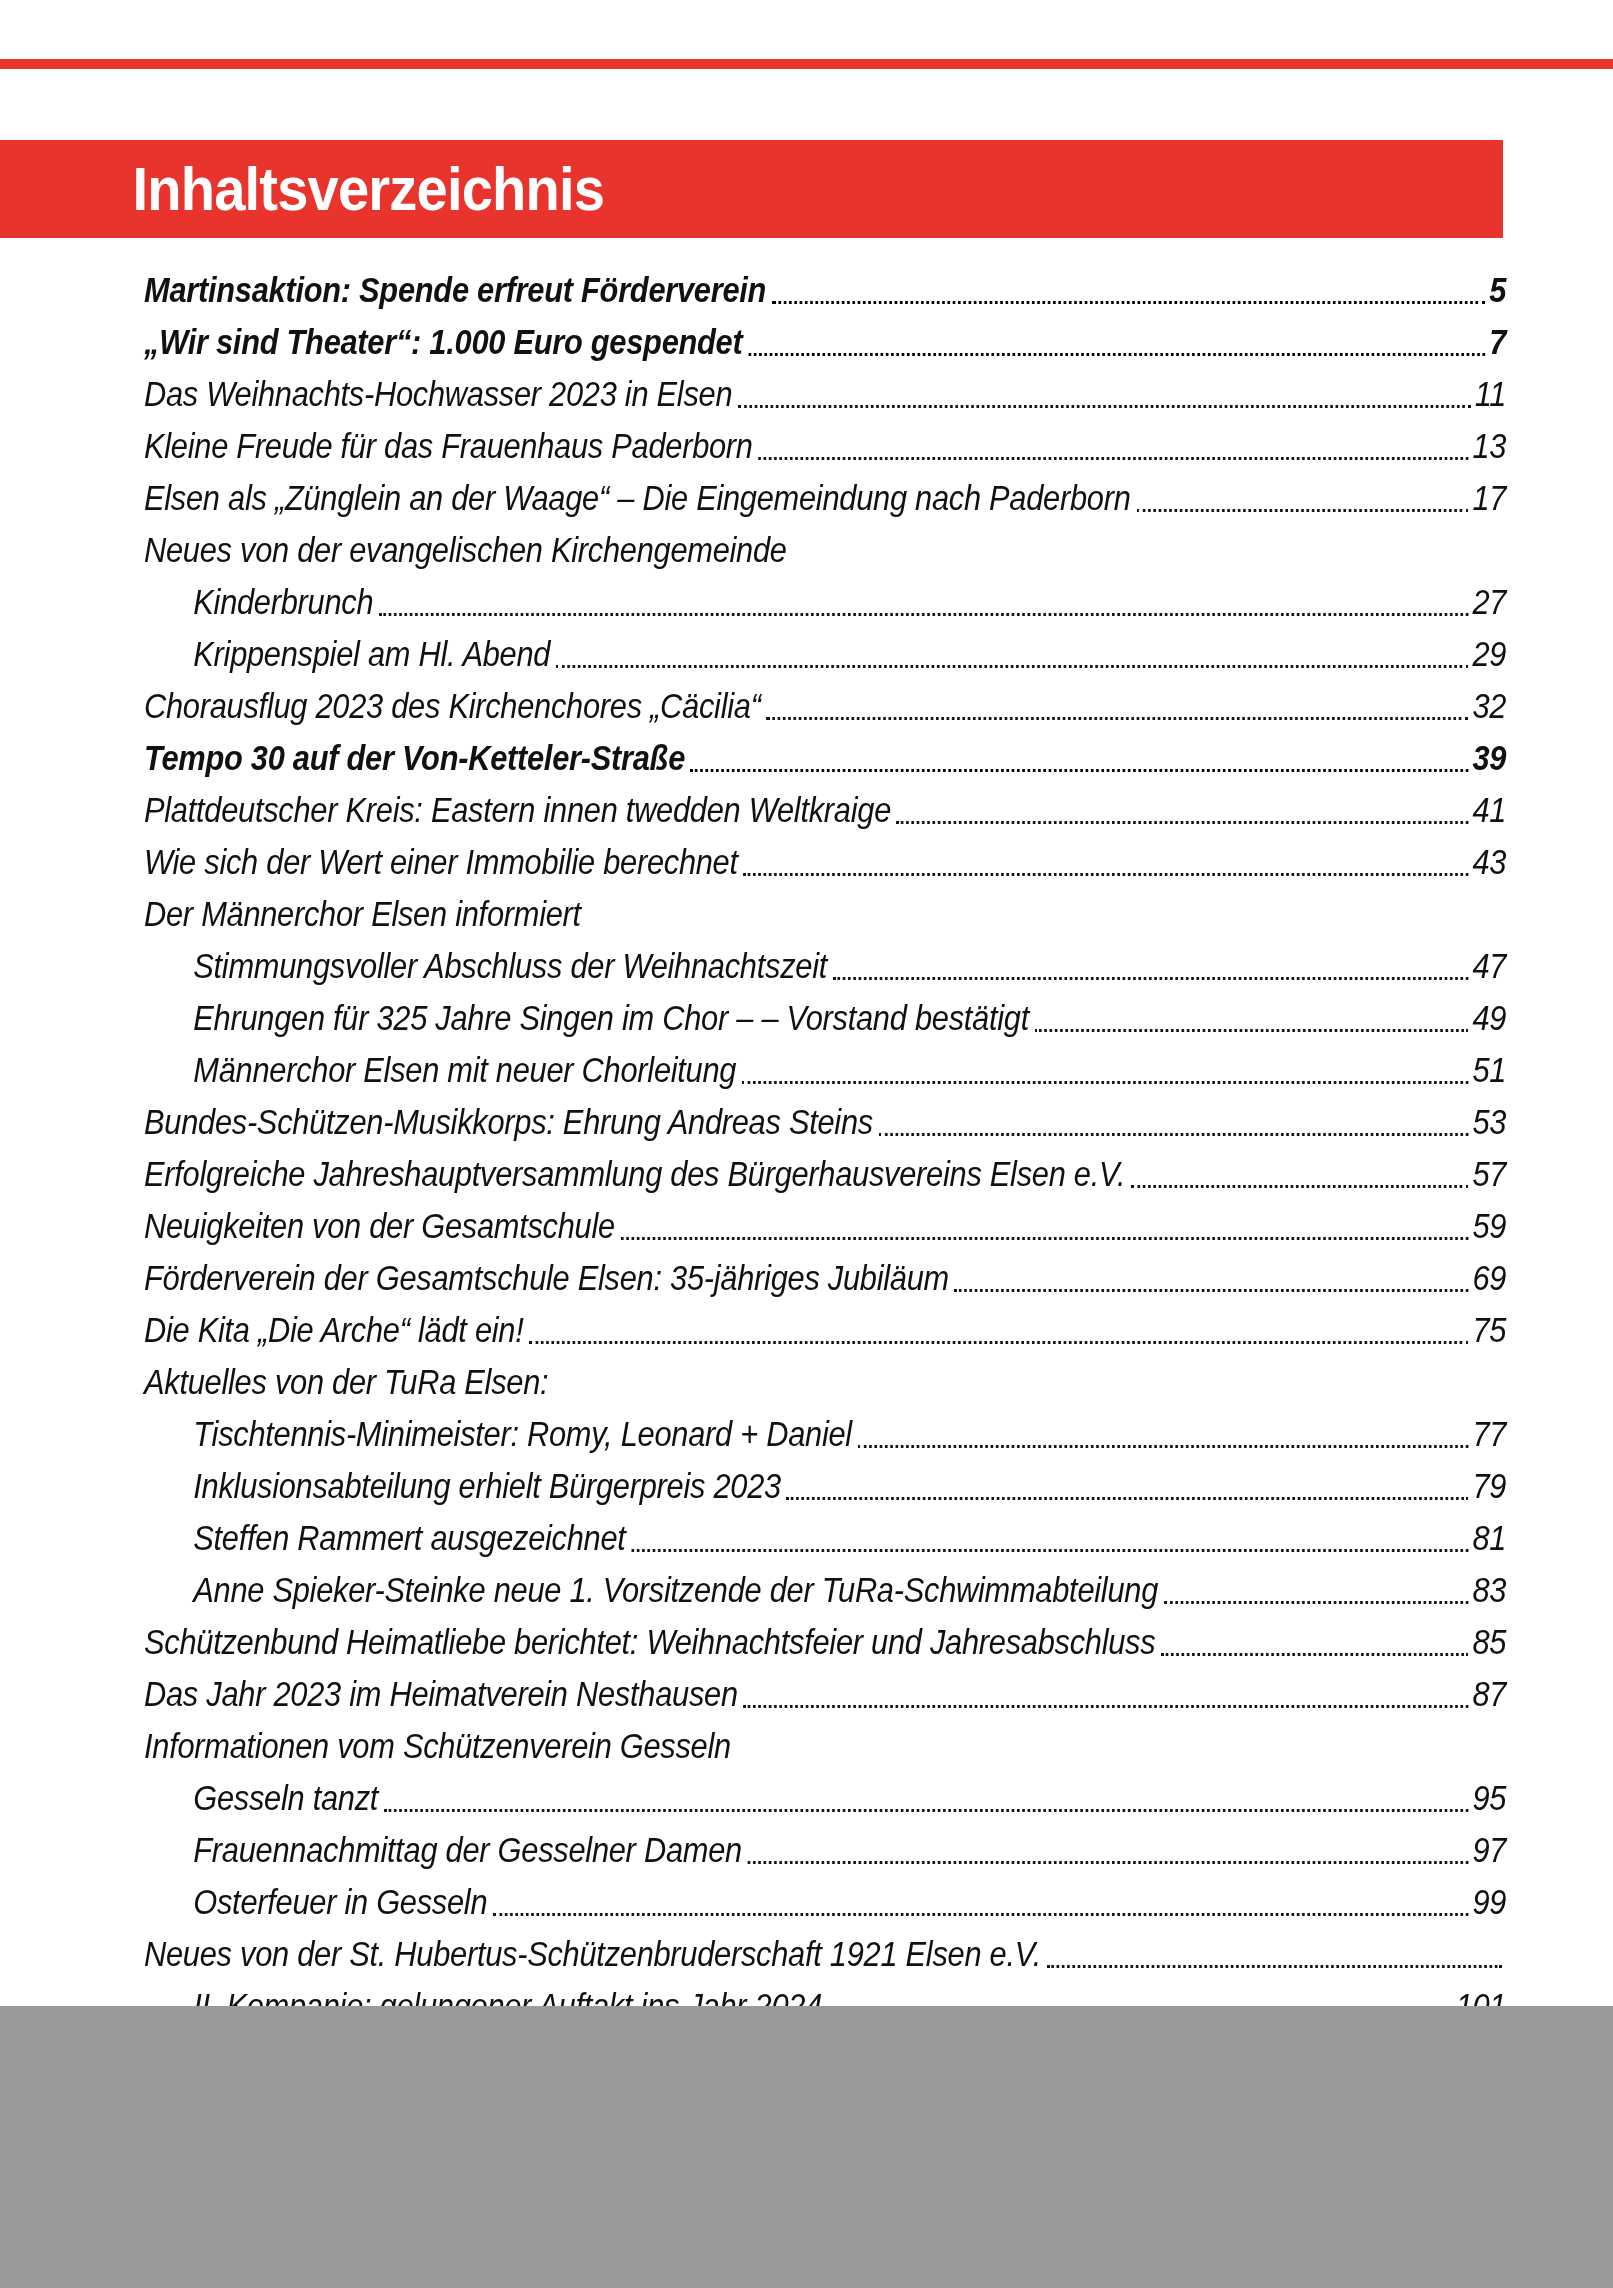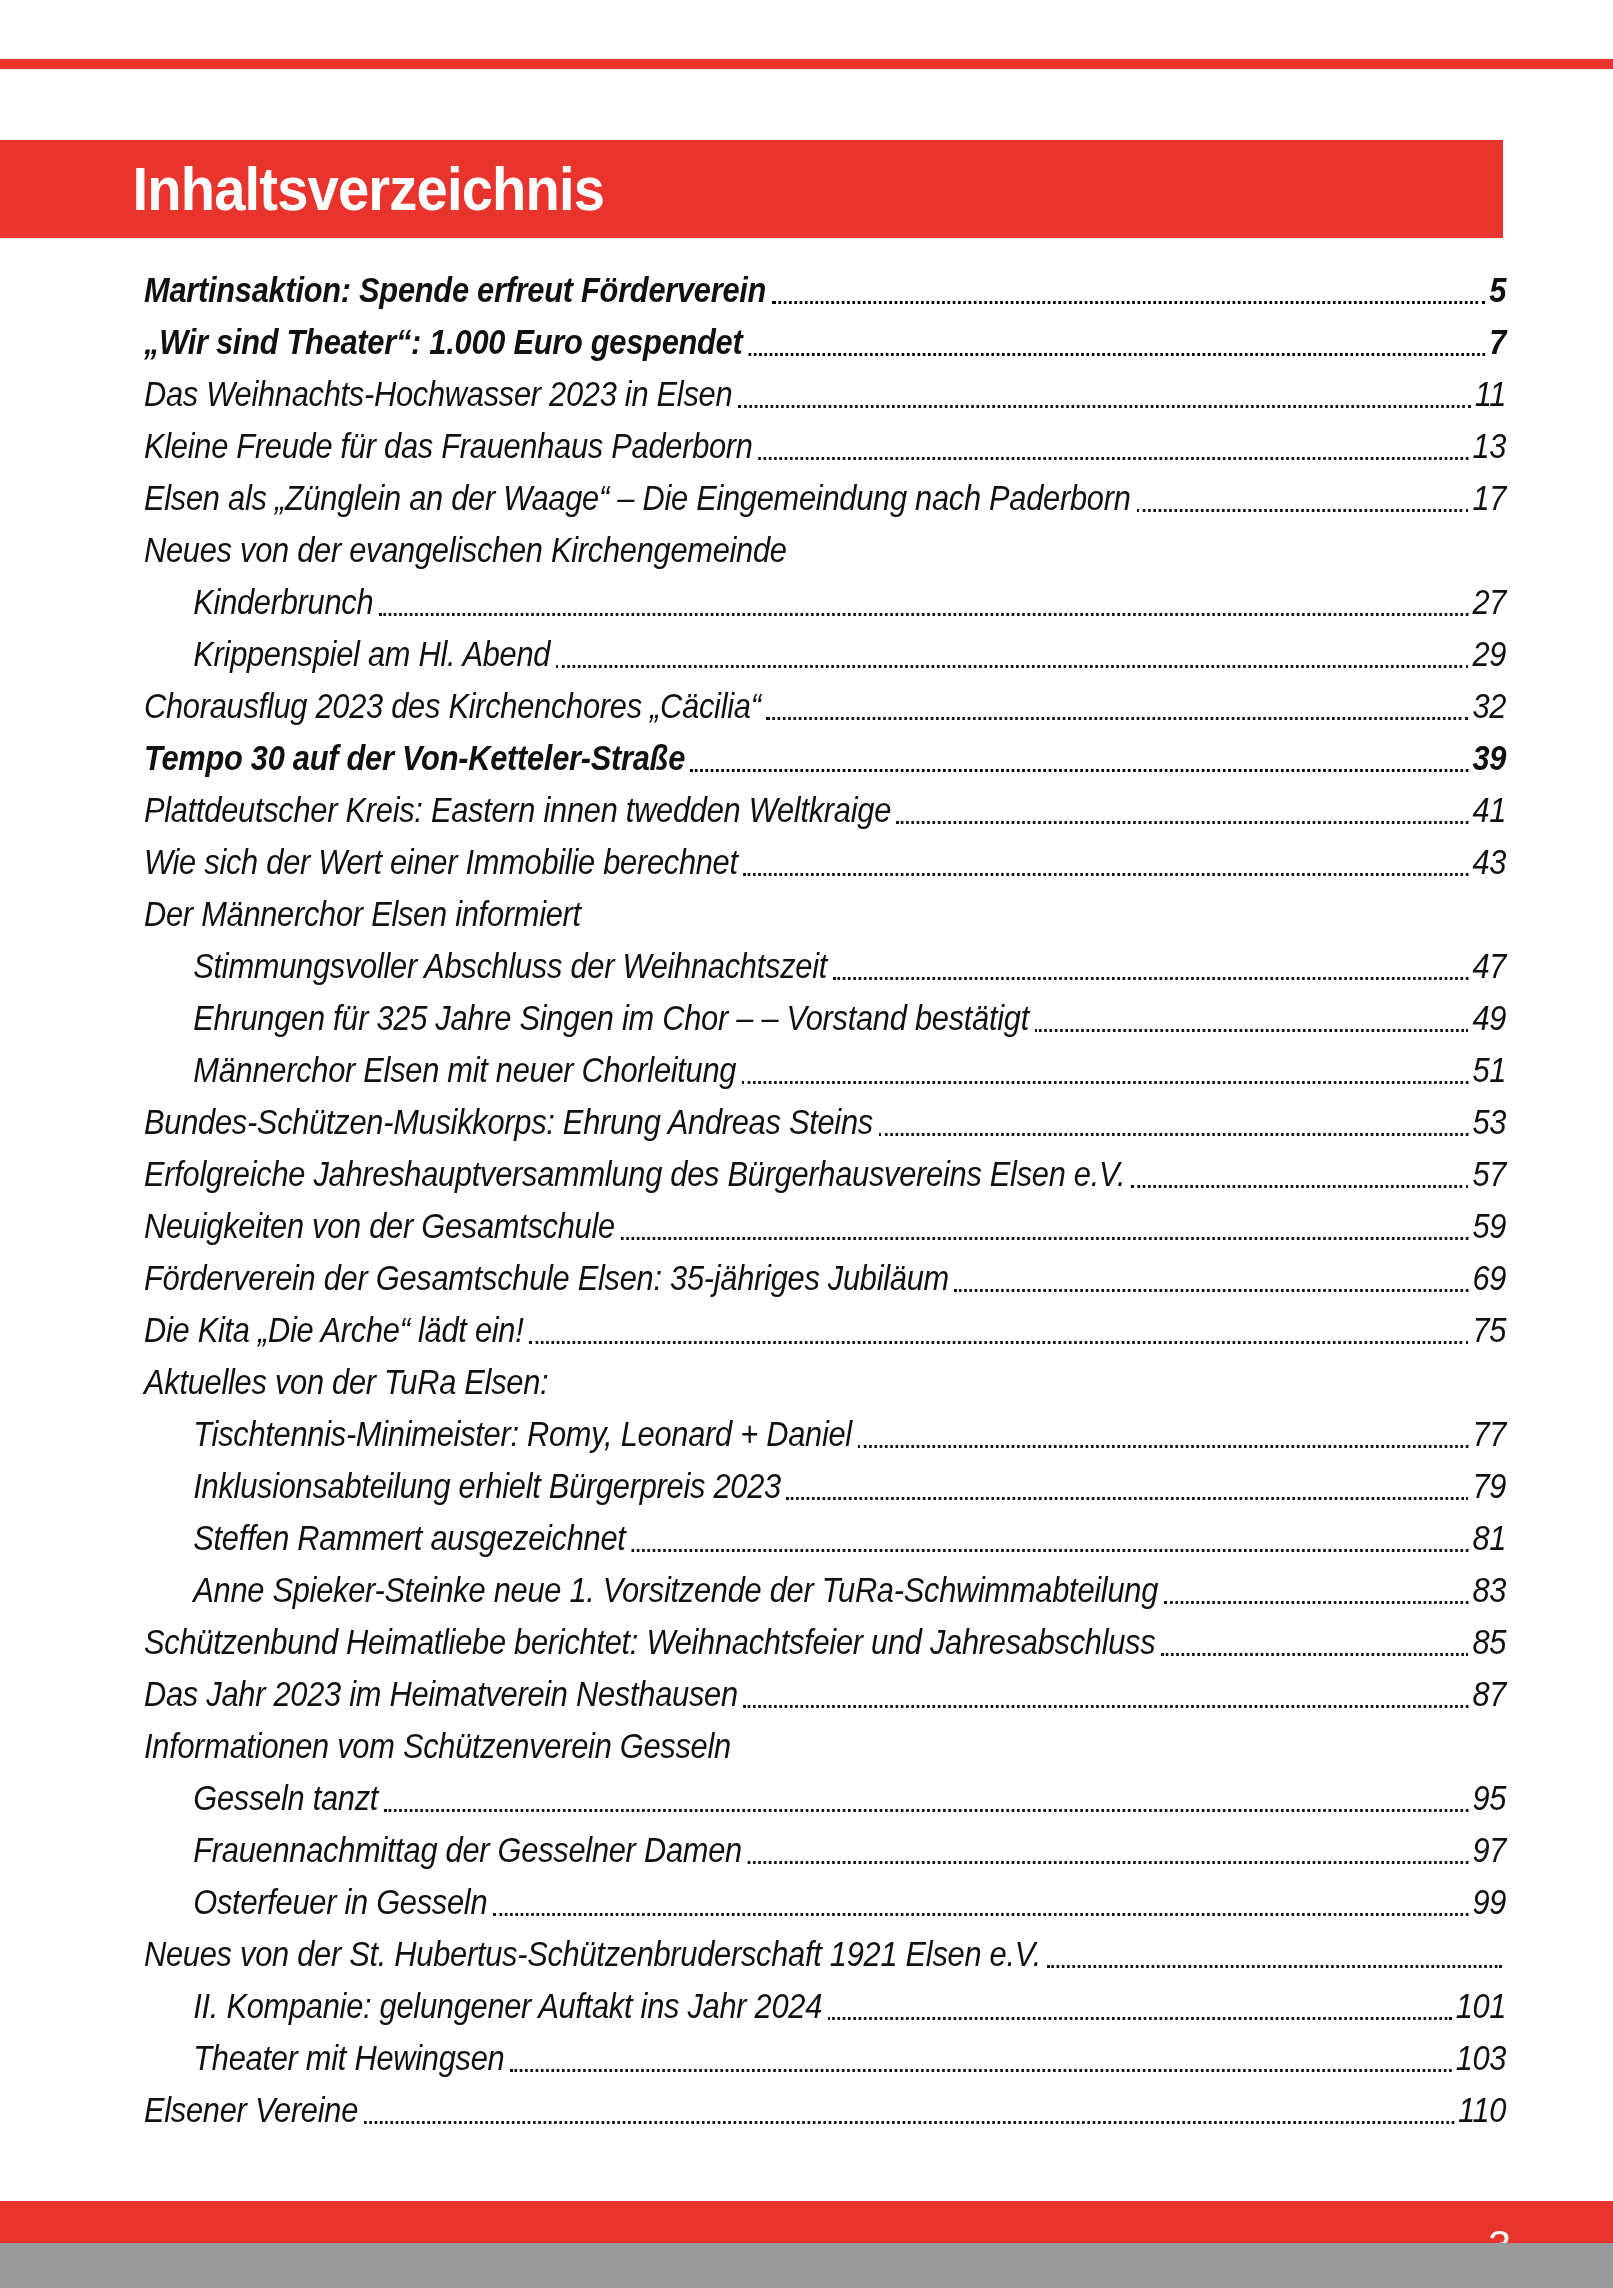--- a/index.html
+++ b/index.html
@@ -1,19 +1,19 @@
 <!DOCTYPE html>
 <html style="--accent: #e8342c;font-size:14.8px"><head>
 <meta charset="utf-8">
 <style>
   html, body { margin: 0; padding: 0; background: #9a9a9a; }
   .page {
     position: relative;
     width: 1613px;
-    height: 2243px;
+    height: 2006px;
     background: #ffffff;
     overflow: hidden;
     font-family: "Liberation Sans", "DejaVu Sans", sans-serif;
     color: #111;
   }
   .top-stripe {
     position: absolute;
     left: 0; top: 59px;
     width: 100%; height: 10px;
     background: var(--accent, #e8342c);

